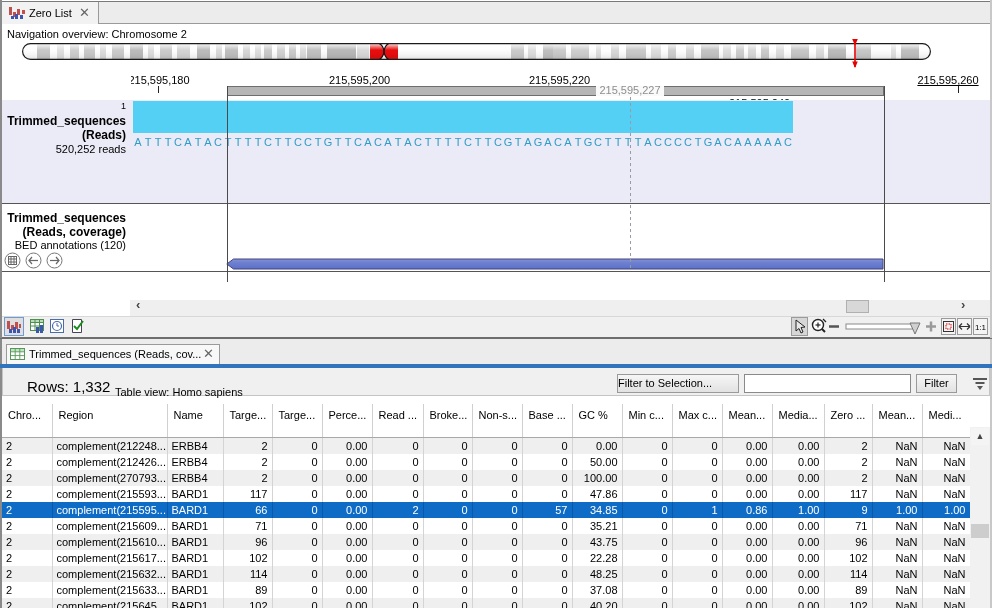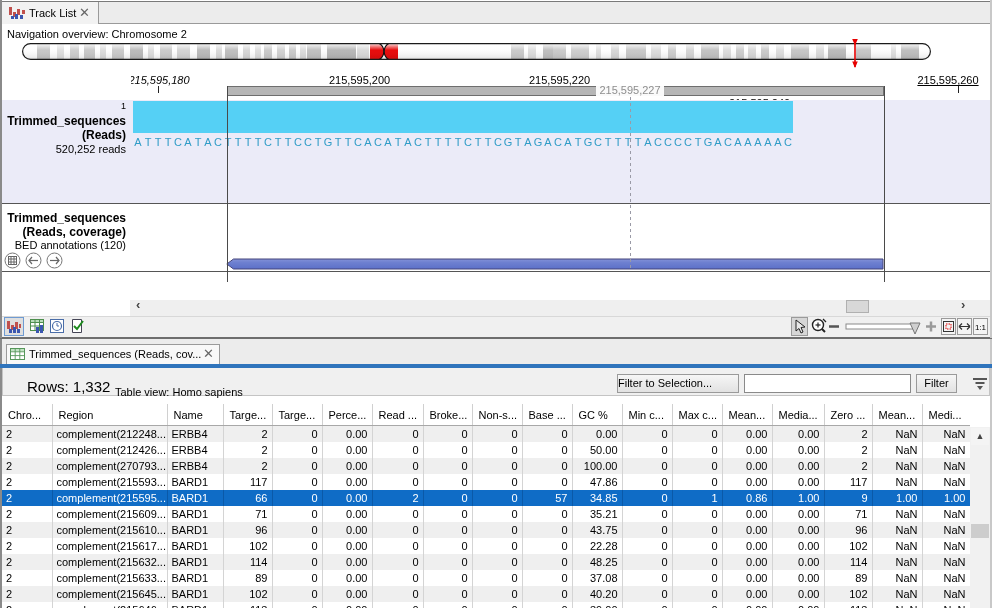--- a/index.html
+++ b/index.html
@@ -3,21 +3,21 @@
 <meta charset="utf-8">
 <style>
   html,body{margin:0;padding:0;}
   body{width:992px;height:608px;position:relative;overflow:hidden;
        font-family:"Liberation Sans",sans-serif;background:#ffffff;}
   .abs{position:absolute;}
   .b{font-weight:bold;}
   #seq i{font-style:normal;width:10px;text-align:center;flex:0 0 10px;}
 
   #dtable{border-collapse:collapse;table-layout:fixed;width:968px;font-size:11px;}
-  #dtable th{font-weight:normal;text-align:left;padding:0 0 0 6px;height:21px;
+  #dtable th{font-weight:normal;text-align:left;padding:0 0 12px 6px;height:21px;
      border-right:1px solid #d0d0d0;border-bottom:1px solid #a8a8a8;background:#fff;
      white-space:nowrap;overflow:hidden;}
   #dtable td{padding:0 0 0 4px;height:16px;border-right:1px solid #d4d4d4;
      white-space:nowrap;overflow:hidden;color:#000;}
   #dtable td.num{text-align:right;padding:0 4px 0 0;}
   #dtable tr.odd td{background:#efefef;}
   #dtable tr.even td{background:#ffffff;}
   #dtable tr.sel td{background:#0f6cc6;color:#fff;border-right:1px solid #0a59a8;}
 </style>
 </head>
@@ -34,21 +34,21 @@
 
   <svg class="abs" style="left:9px;top:6px;" width="17" height="14" viewBox="0 0 17 14">
     <rect x="0" y="1" width="3" height="8" fill="#c0504d"></rect>
     <rect x="4" y="6" width="3" height="5" fill="#c0504d"></rect>
     <rect x="8" y="3" width="3" height="6" fill="#c0504d"></rect>
     <rect x="13" y="4" width="3" height="4" fill="#c0504d"></rect>
     <rect x="2" y="10" width="3" height="3" fill="#3a56b0"></rect>
     <rect x="6" y="8" width="3" height="5" fill="#3a56b0"></rect>
     <rect x="11" y="9" width="3" height="4" fill="#3a56b0"></rect>
   </svg>
-  <div class="abs" style="left:29px;top:7px;font-size:11px;color:#000;">Track List</div>
+  <div class="abs" style="left:29px;top:7px;font-size:11px;color:#000;">Zero List</div>
   <div class="abs" style="left:79px;top:5px;font-size:13px;color:#666;">✕</div>
 
   <div class="abs" style="left:7px;top:28px;font-size:11px;color:#000;">Navigation overview: Chromosome 2</div>
 
   <div class="abs" id="ideogram" style="left:22px;top:43px;width:909px;height:17px;"><svg width="909" height="17" viewBox="0 0 909 17">
     <defs>
       <linearGradient id="sheen" x1="0" y1="0" x2="0" y2="1">
         <stop offset="0" stop-color="#ffffff" stop-opacity="0.95"></stop>
         <stop offset="0.18" stop-color="#ffffff" stop-opacity="0.55"></stop>
         <stop offset="0.42" stop-color="#ffffff" stop-opacity="0.05"></stop>
@@ -114,21 +114,21 @@
     </g>
     <rect x="0.6" y="0.6" width="907.8" height="15.8" rx="8" fill="none" stroke="#1a1a1a" stroke-width="1.2"></rect>
   </svg></div>
 
   <svg class="abs" style="left:849px;top:38px;" width="12" height="31" viewBox="0 0 12 31">
     <line x1="6" y1="2" x2="6" y2="29" stroke="#e60000" stroke-width="1.6"></line>
     <path d="M3.2,1 L8.8,1 L6,7.5 Z" fill="#e60000"></path>
     <path d="M3.2,23.5 L8.8,23.5 L6,30 Z" fill="#e60000"></path>
   </svg>
 
-  <div class="abs" style="left:131px;top:74px;width:59px;overflow:hidden;font-size:11px;color:#000;white-space:nowrap;font-style:italic;"><span style="display:inline-block;margin-left:-2.6px;">215,595,180</span></div>
+  <div class="abs" style="left:131px;top:74px;width:59px;overflow:hidden;font-size:11px;color:#000;white-space:nowrap;"><span style="display:inline-block;margin-left:-2.6px;">215,595,180</span></div>
   <div class="abs" style="left:329px;top:74px;width:60px;text-align:center;font-size:11px;color:#000;">215,595,200</div>
   <div class="abs" style="left:529px;top:74px;width:60px;text-align:center;font-size:11px;color:#000;">215,595,220</div>
   <div class="abs" style="left:729px;top:74px;width:60px;text-align:center;font-size:11px;color:#000;margin-top:23px;">215,595,240</div>
   <div class="abs" style="left:917px;top:74px;width:62px;overflow:hidden;text-align:center;font-size:11px;color:#000;white-space:nowrap;text-decoration:underline;">215,595,260</div>
 
   <div class="abs" style="left:158px;top:86px;width:1px;height:7px;background:#222;"></div>
   <div class="abs" style="left:958px;top:86px;width:1px;height:7px;background:#222;"></div>
 
   <div class="abs" style="left:227px;top:86px;width:657px;height:10px;background:#b6b6b6;border:1px solid #6e6e6e;box-sizing:border-box;"></div>
   <div class="abs" style="left:596px;top:86px;width:68px;height:10px;background:#fafafa;"></div>

